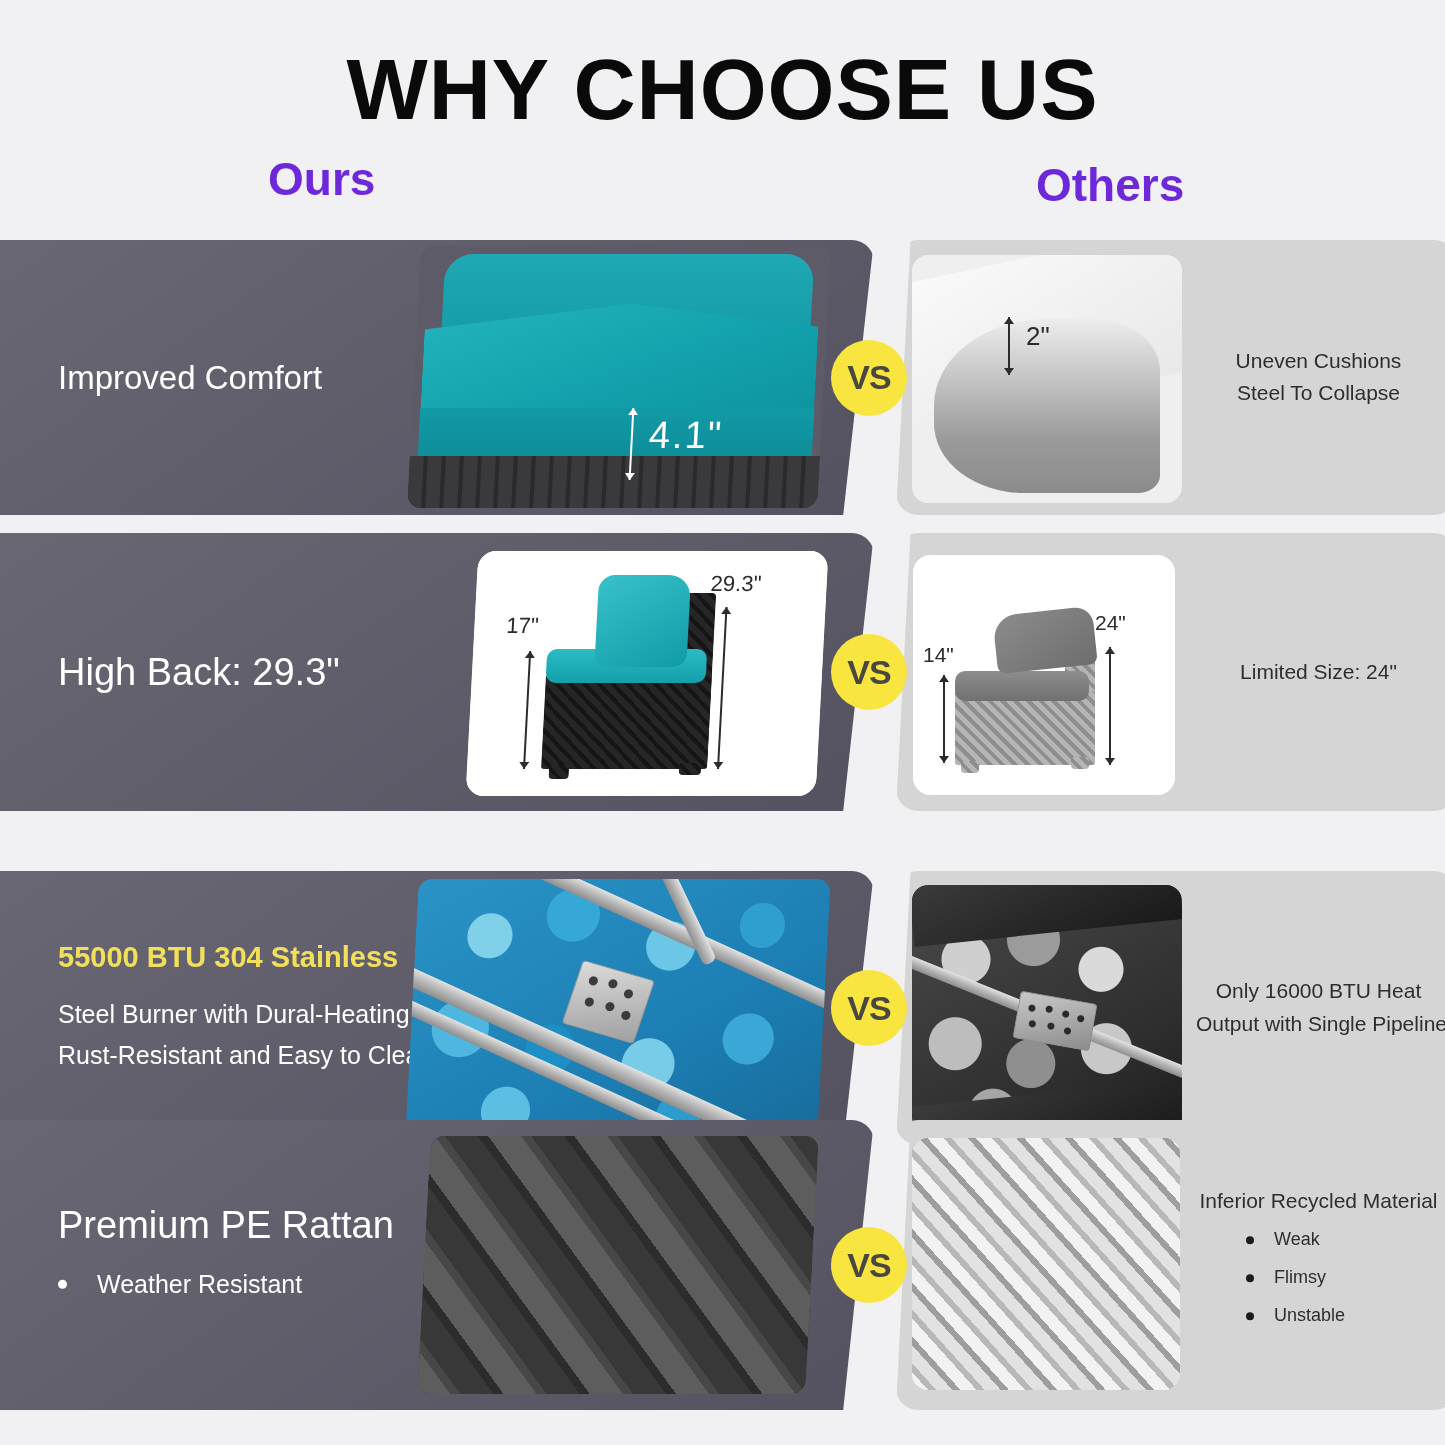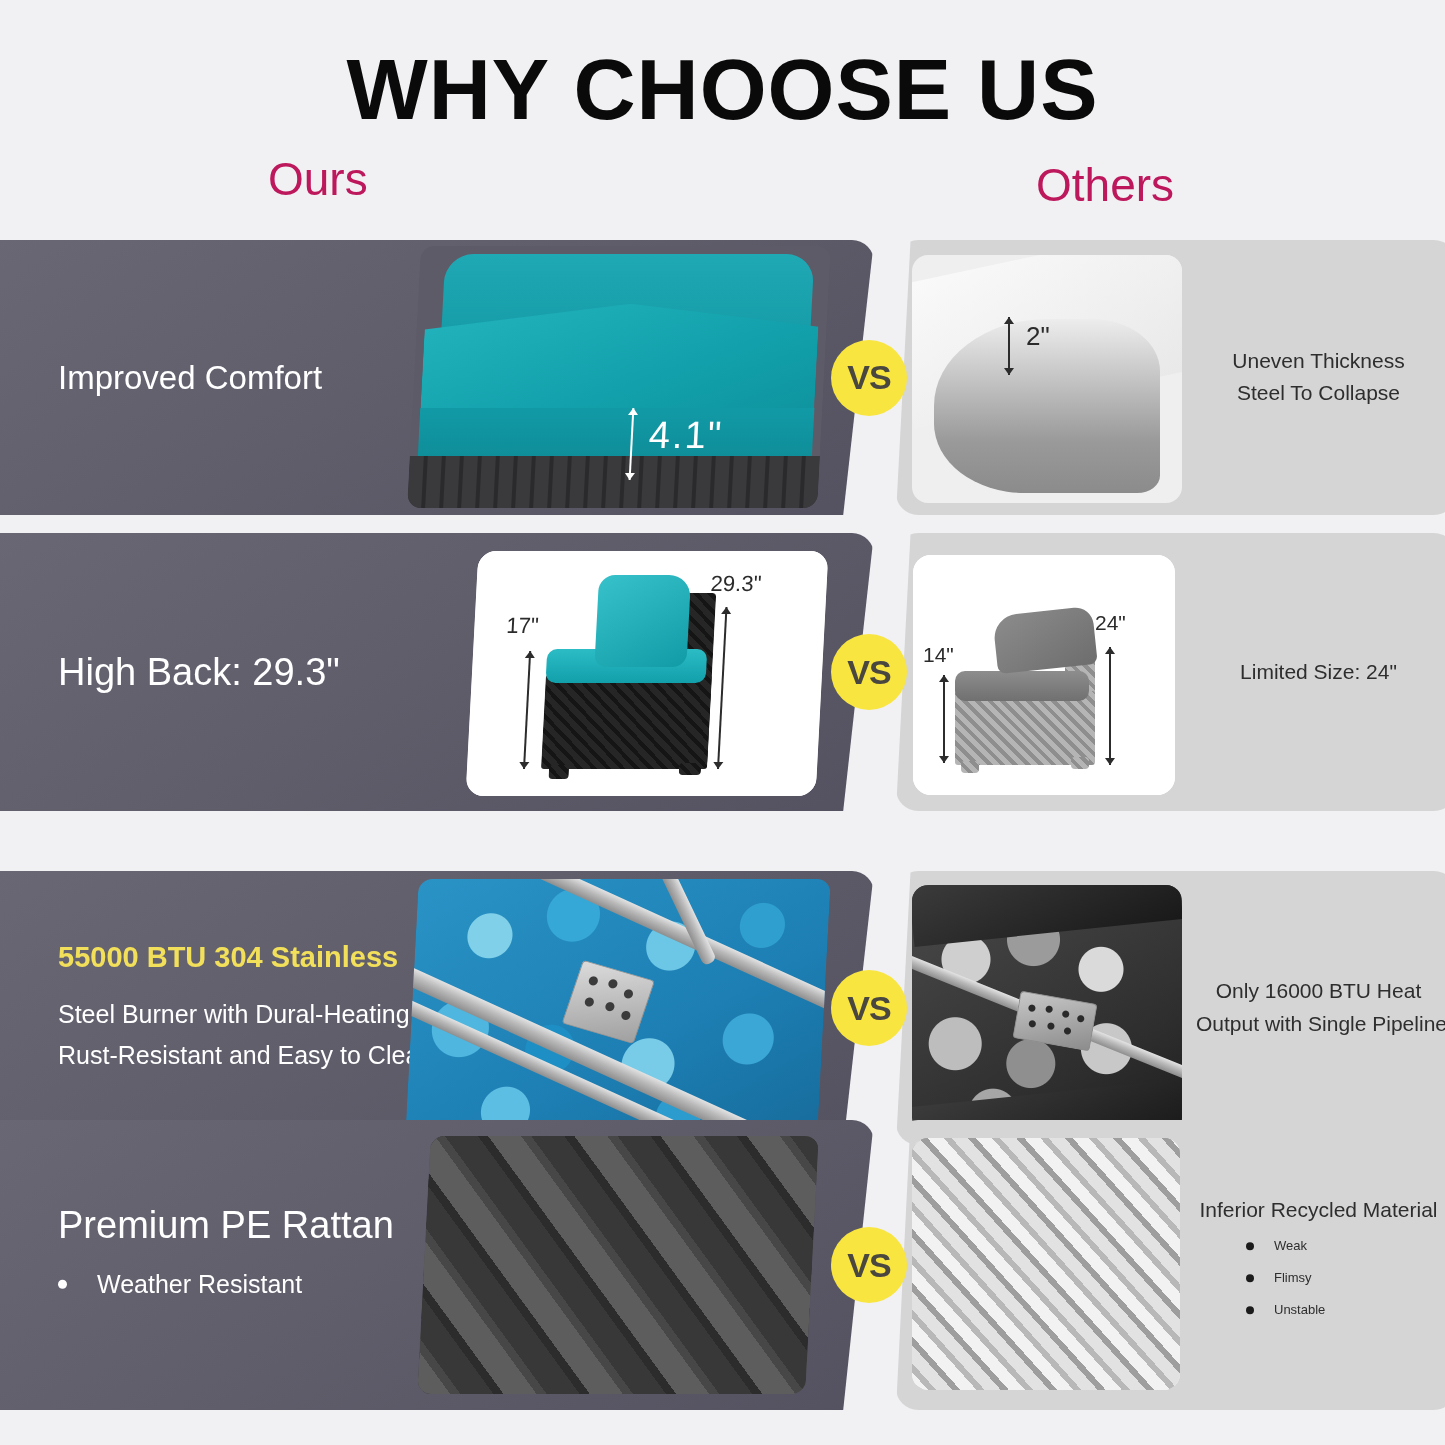--- a/index.html
+++ b/index.html
@@ -19,22 +19,22 @@
     letter-spacing: 1px;
     color: #0a0a0a;
     padding-top: 44px;
     line-height: 1.05;
     font-stretch: condensed;
   }
   .colheads { position: relative; height: 72px; margin-top: 18px; }
   .colhead {
     position: absolute;
     font-size: 46px;
-    color: #be185d;
-    font-weight: 400;
+    color: #6d28d9;
+    font-weight: 700;
   }
   .colhead.ours  { left: 268px; top: 0; }
   .colhead.others{ left: 1036px; top: 6px; }
   .ours-underline {
     position: absolute;
     left: 268px; top: 52px;
     width: 148px; height: 23px;
     background: linear-gradient(180deg,#77737f 0%, #6a6775 100%);
     z-index: -1;
   }
@@ -147,21 +147,21 @@
   }
   .others-text .otitle {
     font-size: 21px;
     line-height: 1.4;
     white-space: nowrap;
     margin-bottom: 14px;
   }
   .obullets { text-align: left; padding-left: 50px; }
   .obullet {
     display: flex; align-items: center;
-    font-size: 13px; margin-bottom: 17px;
+    font-size: 18px; margin-bottom: 17px;
   }
   .obullet .odot {
     width: 8px; height: 8px; border-radius: 50%;
     background: #1b1b1b; margin-right: 20px; flex: none;
   }
 
   
   .vs {
     position: absolute;
     left: 831px;
@@ -362,21 +362,21 @@
     <div class="others-photo o1">
       <div class="art">
         <div class="foam-bg"></div>
         <div class="foam-top"></div>
         <div class="foam-curl"></div>
         <div class="dimline-dark" style="left:96px; top:62px; height:58px;"></div>
         <div class="dimtext-dark" style="left:114px; top:66px;">2"</div>
       </div>
     </div>
     <div class="others-text">
-      <div class="oline">Uneven Thickness</div>
+      <div class="oline">Uneven Cushions</div>
       <div class="oline">Steel To Collapse</div>
     </div>
   </div>
 
   <div class="row r2">
 
     <div class="ours-panel">
       <div class="ours-text">
         <div class="big">High Back: 29.3"</div>
       </div>

